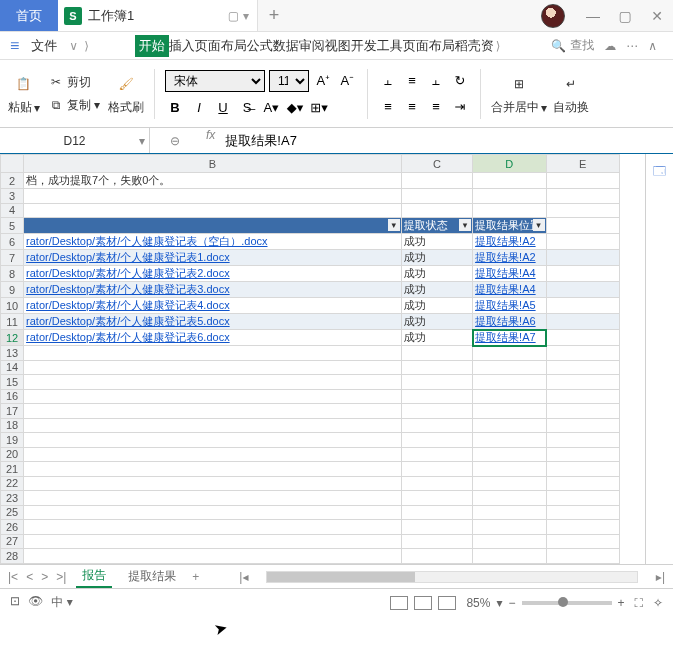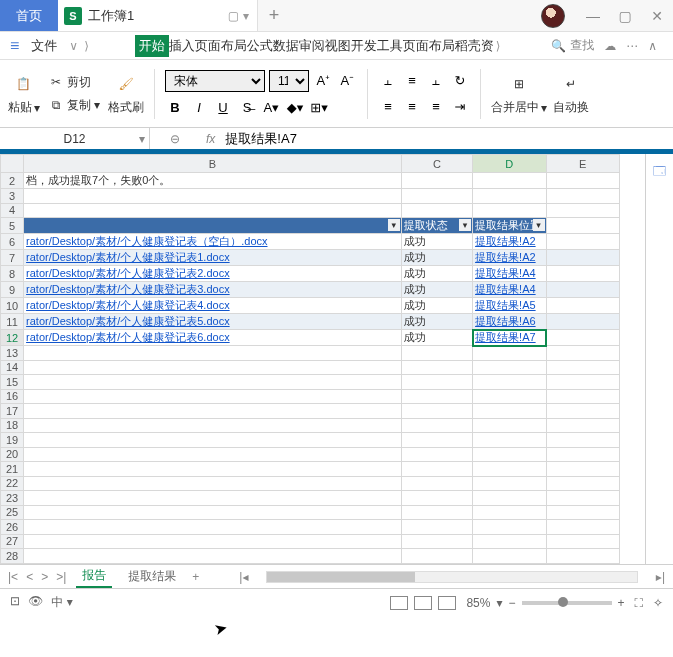--- a/index.html
+++ b/index.html
@@ -37,21 +37,21 @@
 .big-icon { width: 26px; height: 26px; display: flex; align-items: center; justify-content: center; }
 .ribbon-label { font-size: 12px; display: flex; align-items: center; gap: 2px; }
 .font-select { border: 1px solid #000000; height: 22px; font-size: 12px; padding: 0 4px; }
 .font-name { width: 100px; }
 .font-size { width: 40px; }
 .btn-row { display: flex; gap: 4px; }
 .fmt-btn { width: 20px; height: 20px; border: none; background: transparent; display: flex; align-items: center; justify-content: center; font-size: 13px; }
 .sep { width: 1px; background: #ddd; height: 50px; margin: 0 4px; }
 
 
-.formulabar { height: 26px; display: flex; align-items: center; border-bottom: 5px solid #0369a1; }
+.formulabar { height: 26px; display: flex; border-bottom: 1px solid #0369a1; }
 .namebox { width: 150px; border-right: 1px solid #d0d0d0; height: 100%; display: flex; align-items: center; justify-content: center; font-size: 12px; position: relative; }
 .namebox-dd { position: absolute; right: 4px; color: #888; }
 .fx-zoom { width: 50px; display: flex; align-items: center; justify-content: center; gap: 4px; color: #888; }
 .fx-label { font-style: italic; color: #888; padding: 0 6px; }
 .fx-input { flex: 1; font-size: 13px; padding: 0 4px; border: none; outline: none; }
 
 
 .grid-area { position: relative; height: 410px; overflow: hidden; display: flex; }
 .grid-main { flex: 1; overflow: hidden; }
 .side-panel { width: 28px; border-left: 1px solid #d0d0d0; display: flex; justify-content: center; padding-top: 8px; color: #4a7cd6; }

